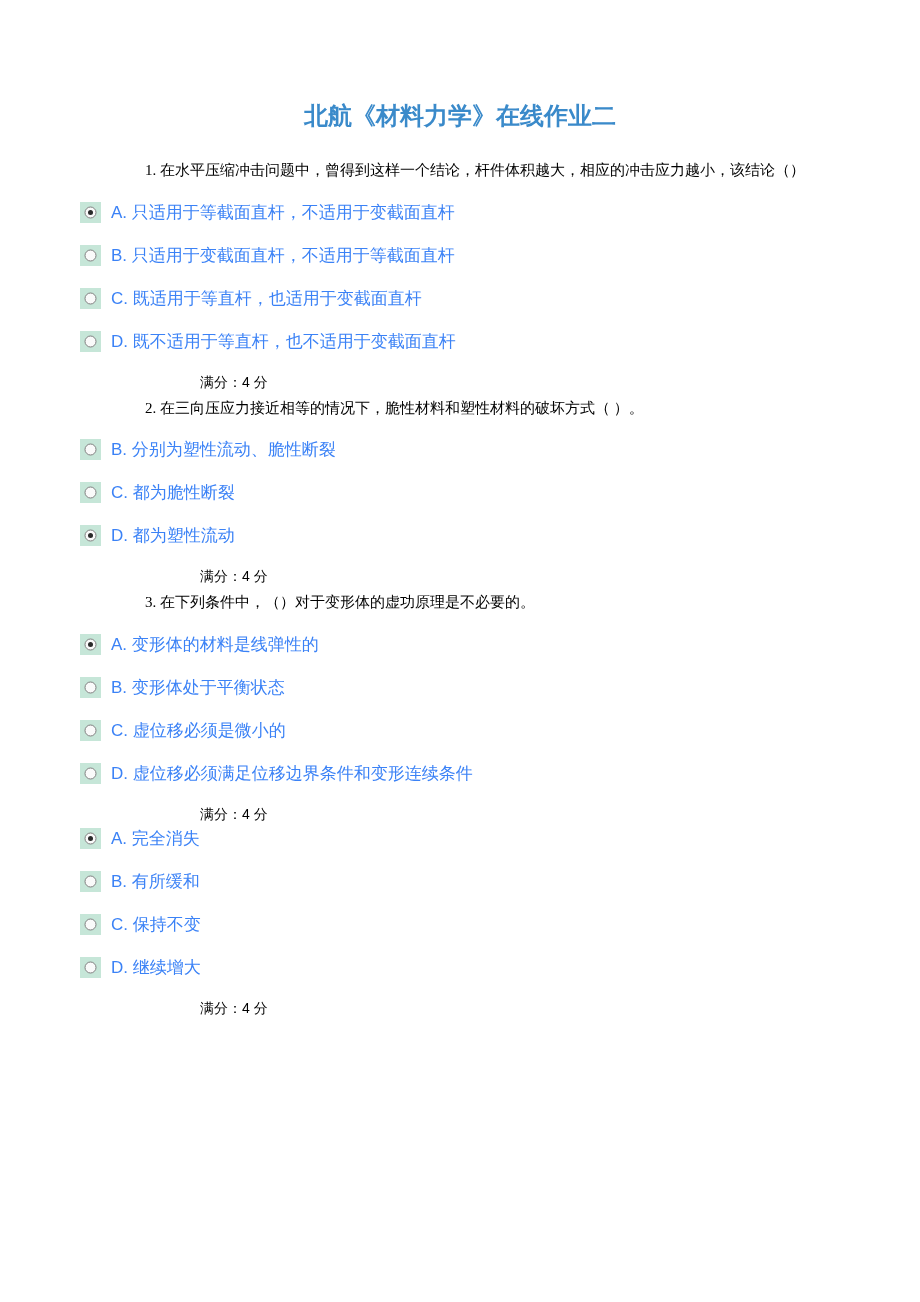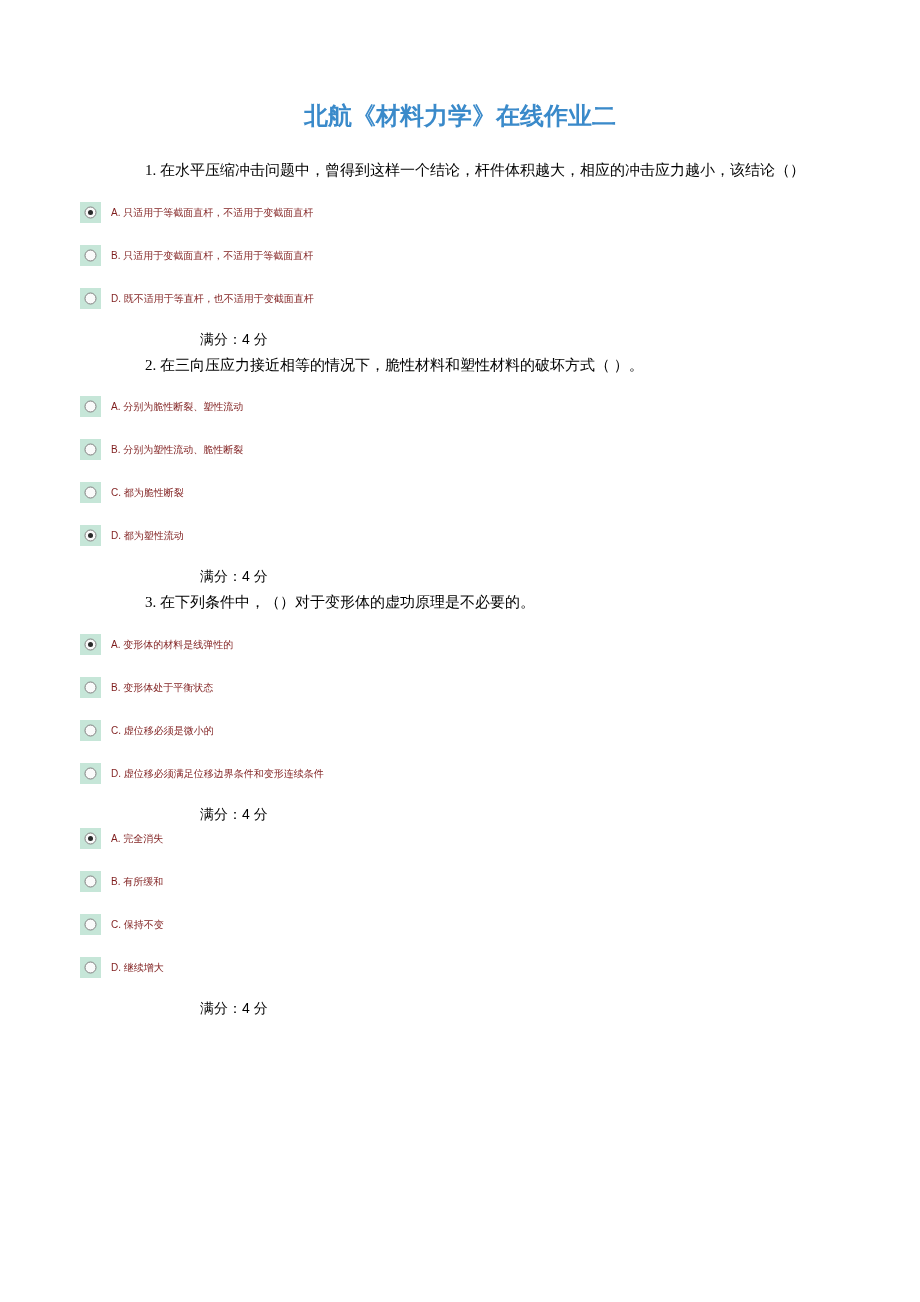--- a/index.html
+++ b/index.html
@@ -48,22 +48,22 @@
     height: 21px;
     background: #c6e6d8;
     display: flex;
     align-items: center;
     justify-content: center;
     margin-right: 6px;
     flex-shrink: 0;
   }
   .radio-box svg { display: block; }
   .option-text {
-    font-size: 10px;
-    color: #7f1d1d;
+    font-size: 17px;
+    color: #3b82f6;
     font-family: Arial, "SimSun", "宋体", serif;
     line-height: 21px;
     padding-left: 4px;
   }
   .score-line {
     font-size: 14px;
     color: #000;
     margin-left: 120px;
     margin-top: 4px;
     margin-bottom: 4px;
@@ -94,32 +94,32 @@
           </svg>
         </div>
         <div class="option-text">B.  只适用于变截面直杆，不适用于等截面直杆</div>
       </div>
       <div class="option-row">
         <div class="radio-box">
           <svg width="13" height="13" viewBox="0 0 13 13">
             <circle cx="6.5" cy="6.5" r="5.5" fill="#fafafa" stroke="#808080" stroke-width="1"></circle>
           </svg>
         </div>
+        <div class="option-text">C.  既适用于等直杆，也适用于变截面直杆</div>
+      </div>
+      <div class="option-row">
+        <div class="radio-box">
+          <svg width="13" height="13" viewBox="0 0 13 13">
+            <circle cx="6.5" cy="6.5" r="5.5" fill="#fafafa" stroke="#808080" stroke-width="1"></circle>
+          </svg>
+        </div>
         <div class="option-text">D.  既不适用于等直杆，也不适用于变截面直杆</div>
       </div>
       <div class="score-line after-options">满分：4  分</div>
       <div class="question-stem" style="margin-left: 65px; margin-top: 2px; margin-bottom: 18px;">2.  在三向压应力接近相等的情况下，脆性材料和塑性材料的破坏方式（  ）。</div>
-      <div class="option-row">
-        <div class="radio-box">
-          <svg width="13" height="13" viewBox="0 0 13 13">
-            <circle cx="6.5" cy="6.5" r="5.5" fill="#fafafa" stroke="#808080" stroke-width="1"></circle>
-          </svg>
-        </div>
-        <div class="option-text">A.  分别为脆性断裂、塑性流动</div>
-      </div>
       <div class="option-row">
         <div class="radio-box">
           <svg width="13" height="13" viewBox="0 0 13 13">
             <circle cx="6.5" cy="6.5" r="5.5" fill="#fafafa" stroke="#808080" stroke-width="1"></circle>
           </svg>
         </div>
         <div class="option-text">B.  分别为塑性流动、脆性断裂</div>
       </div>
       <div class="option-row">
         <div class="radio-box">

